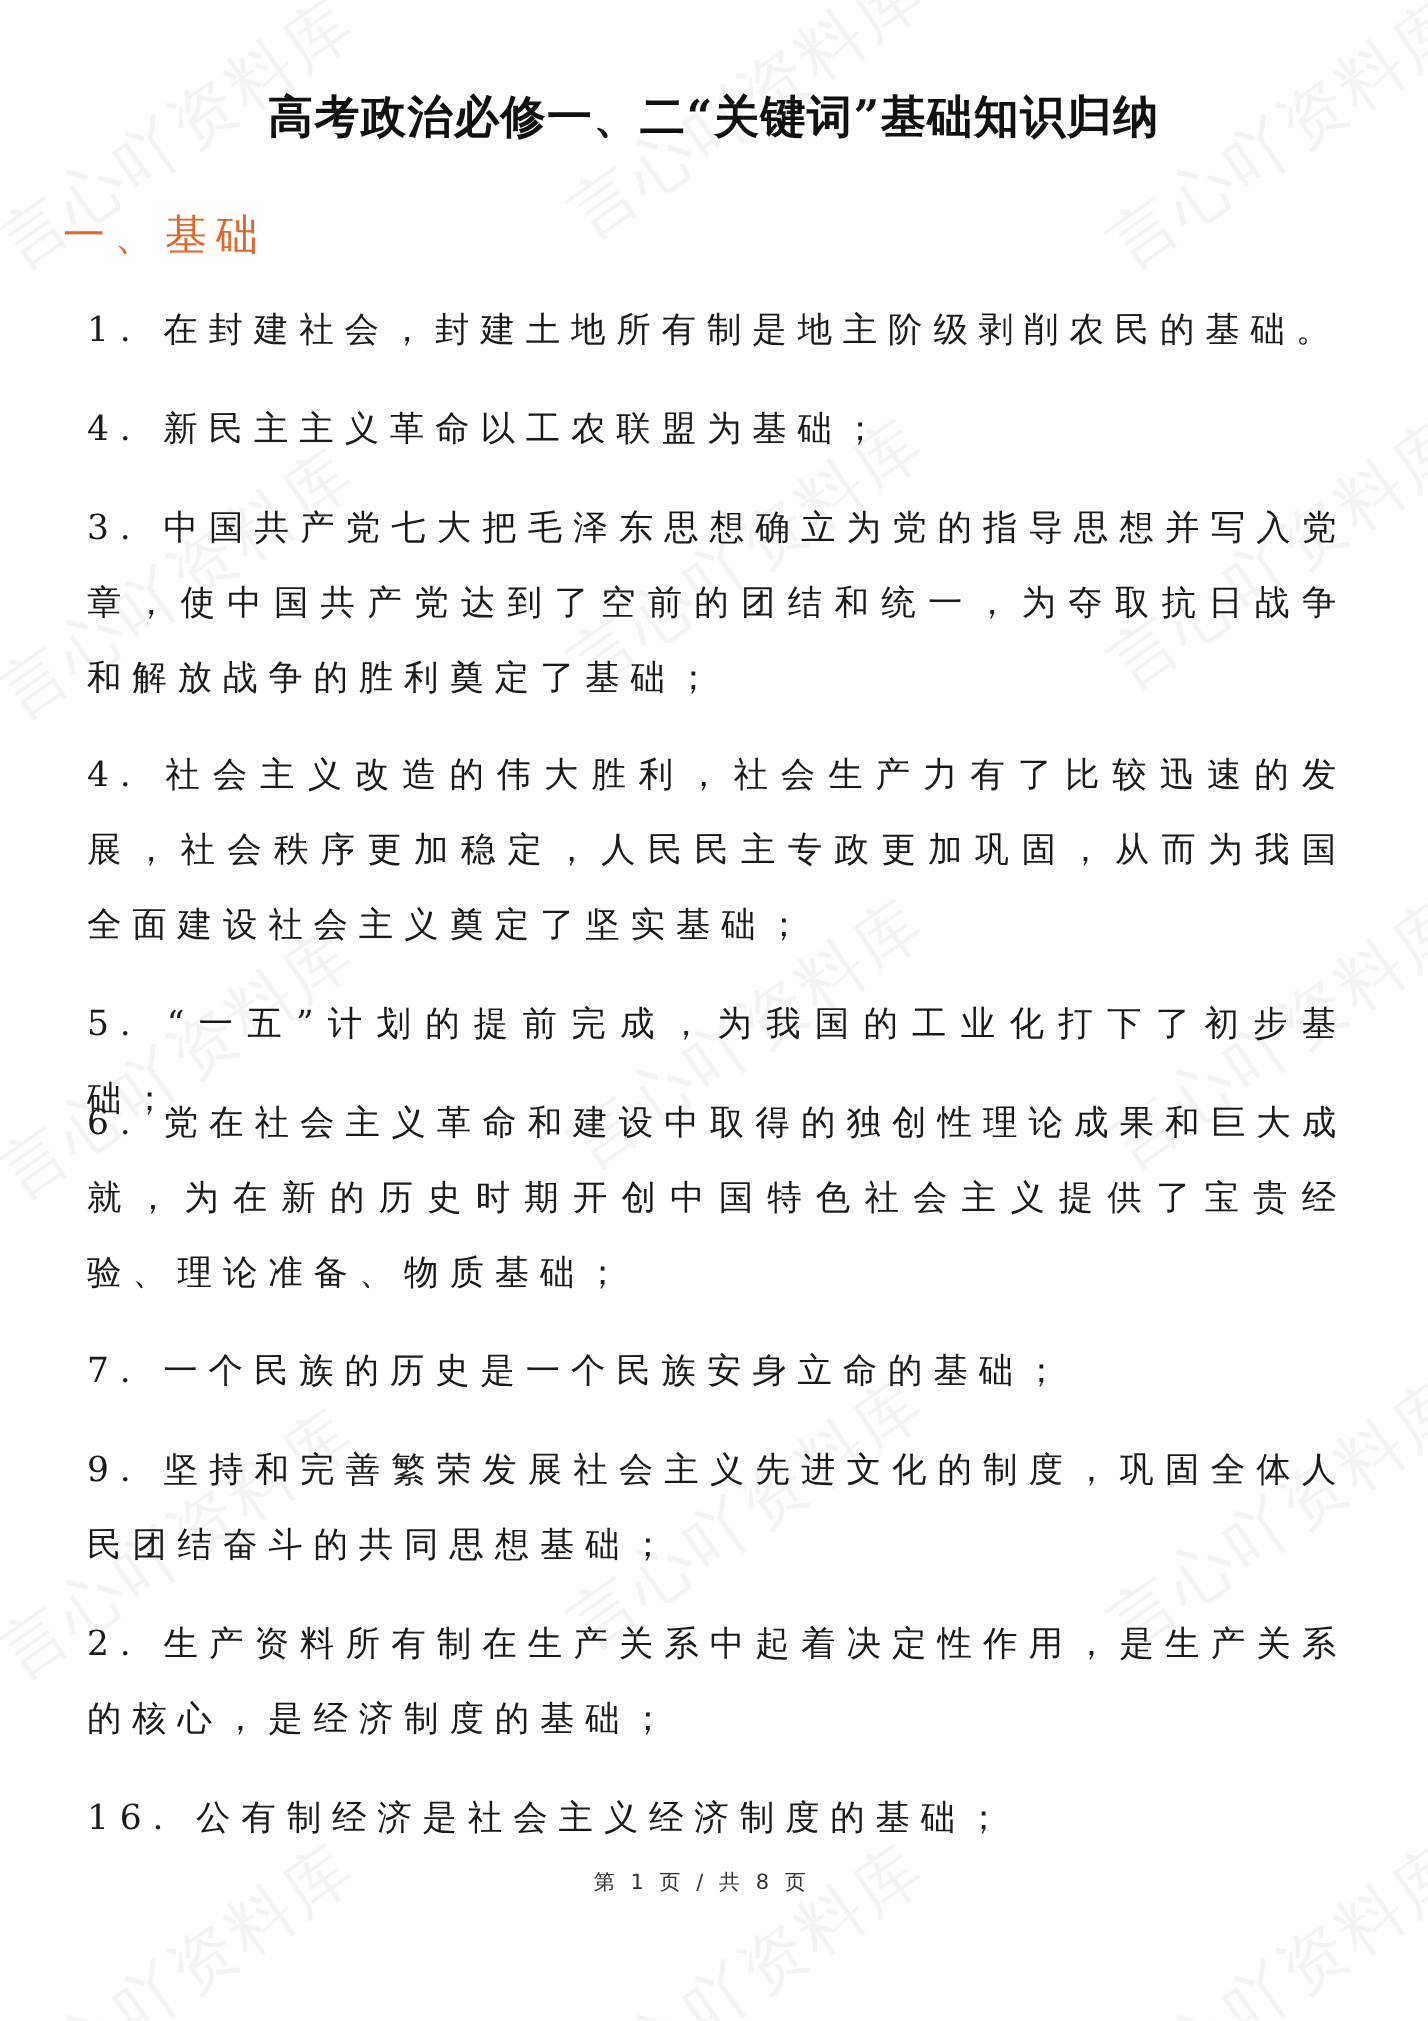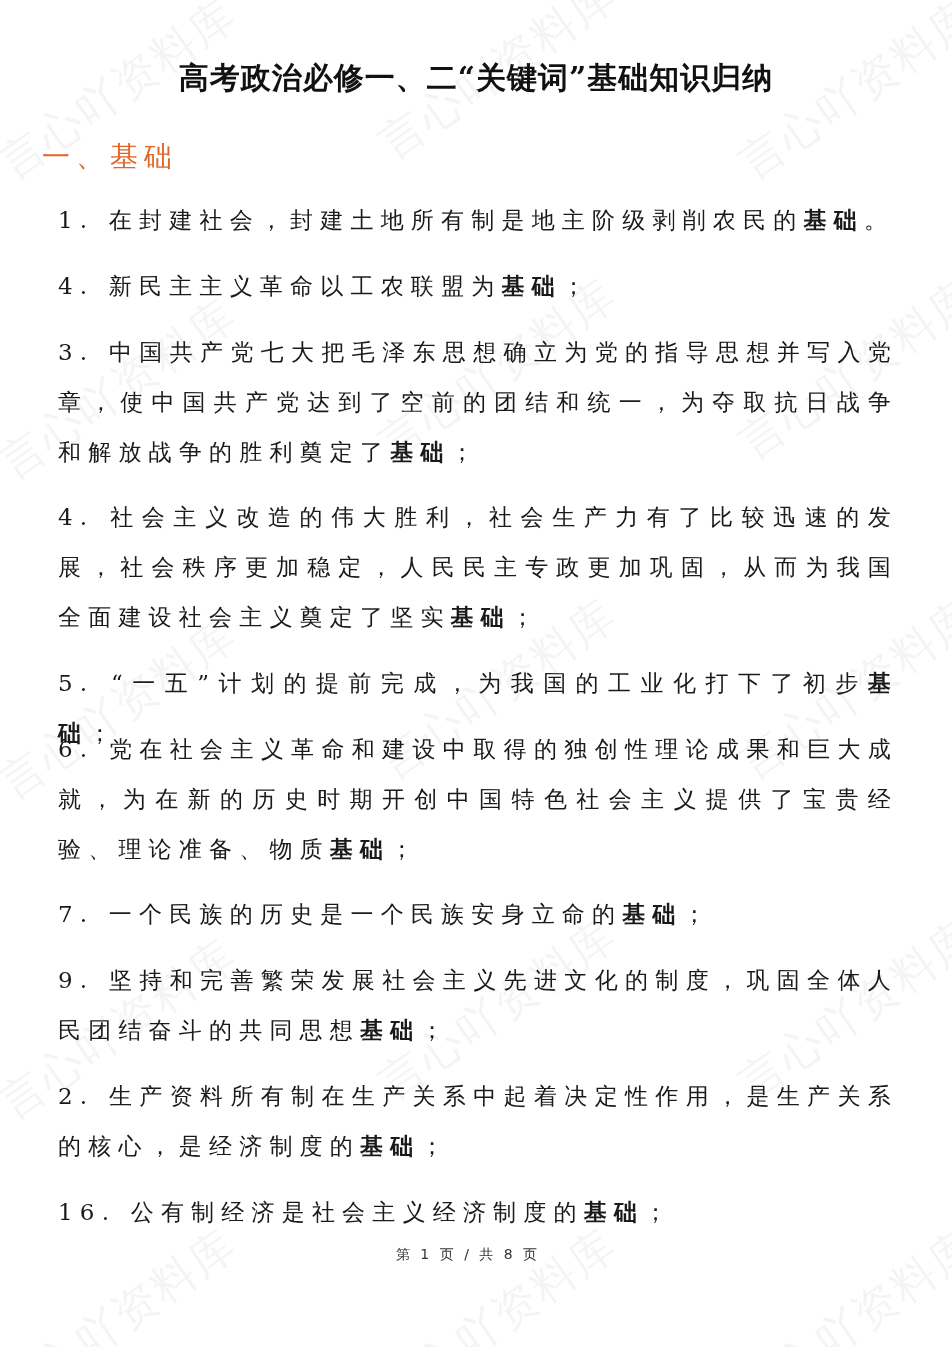--- a/index.html
+++ b/index.html
@@ -21,21 +21,21 @@
     }
     .section-heading {
       position: absolute; left: 42px; top: 138px; font-size: 28px;
       color: #e0662a; letter-spacing: 6px;
     }
     .item {
       position: absolute; left: 58px; width: 840px; font-size: 23px;
       line-height: 50px; letter-spacing: 7.2px; color: #1a1a1a;
       text-align: justify; text-align-last: left;
     }
-    .item .kw { font-weight: bold; }
+    .item .kw { font-weight: normal; }
     .footer {
       position: absolute; left: 0; width: 936px; top: 1246px; text-align: center;
       font-family: "DejaVu Sans", sans-serif; font-size: 14px; color: #333;
       letter-spacing: 3px;
     }
   </style>
 </head>
 <body>
 
 <div class="watermark-layer">

